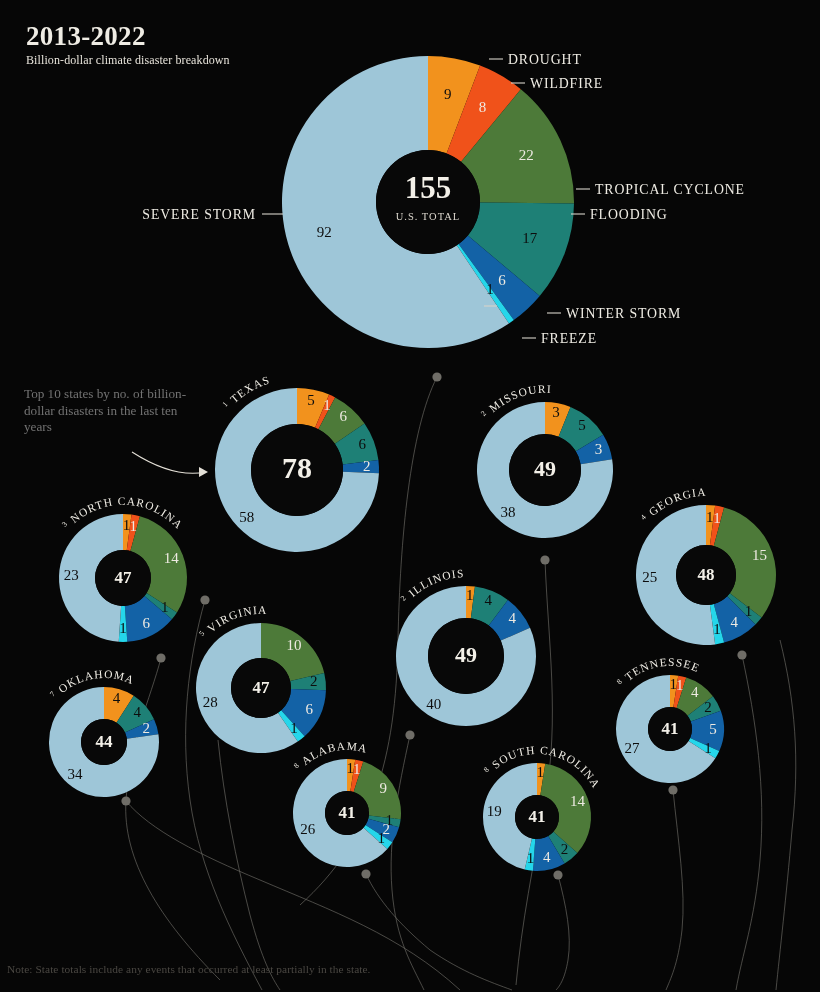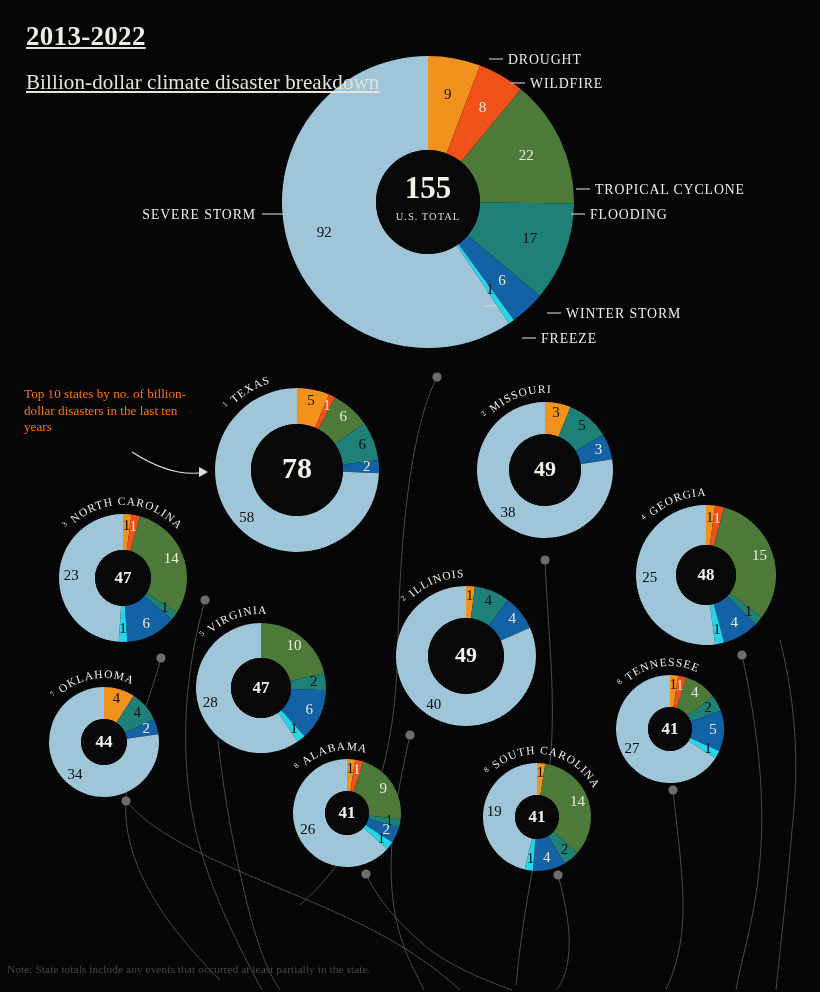--- a/index.html
+++ b/index.html
@@ -15,45 +15,44 @@
     overflow: hidden;
     font-family: "Liberation Serif", "DejaVu Serif", serif;
     color: #e8e4dc;
   }
   
   #header {
     position: absolute;
     left: 26px;
     top: 22px;
     z-index: 40;
-    text-decoration: underline;
   }
   #title {
     font-size: 27px;
     font-weight: bold;
     letter-spacing: 0.3px;
     color: #efece4;
     line-height: 1.05;
     margin: 0;
   }
   #subtitle {
-    font-size: 21px;
+    font-size: 12px;
     color: #e7e3da;
-    margin-top: 20px;
+    margin-top: 3px;
     letter-spacing: 0.1px;
   }
   
   #annotation {
     position: absolute;
     left: 24px;
     top: 386px;
     width: 180px;
     font-size: 13.2px;
     line-height: 1.26;
-    color: #f97316;
+    color: #737373;
     z-index: 40;
   }
   
   #footnote {
     position: absolute;
     left: 7px;
     top: 963px;
     font-size: 11.4px;
     color: #4a4742;
     z-index: 40;

